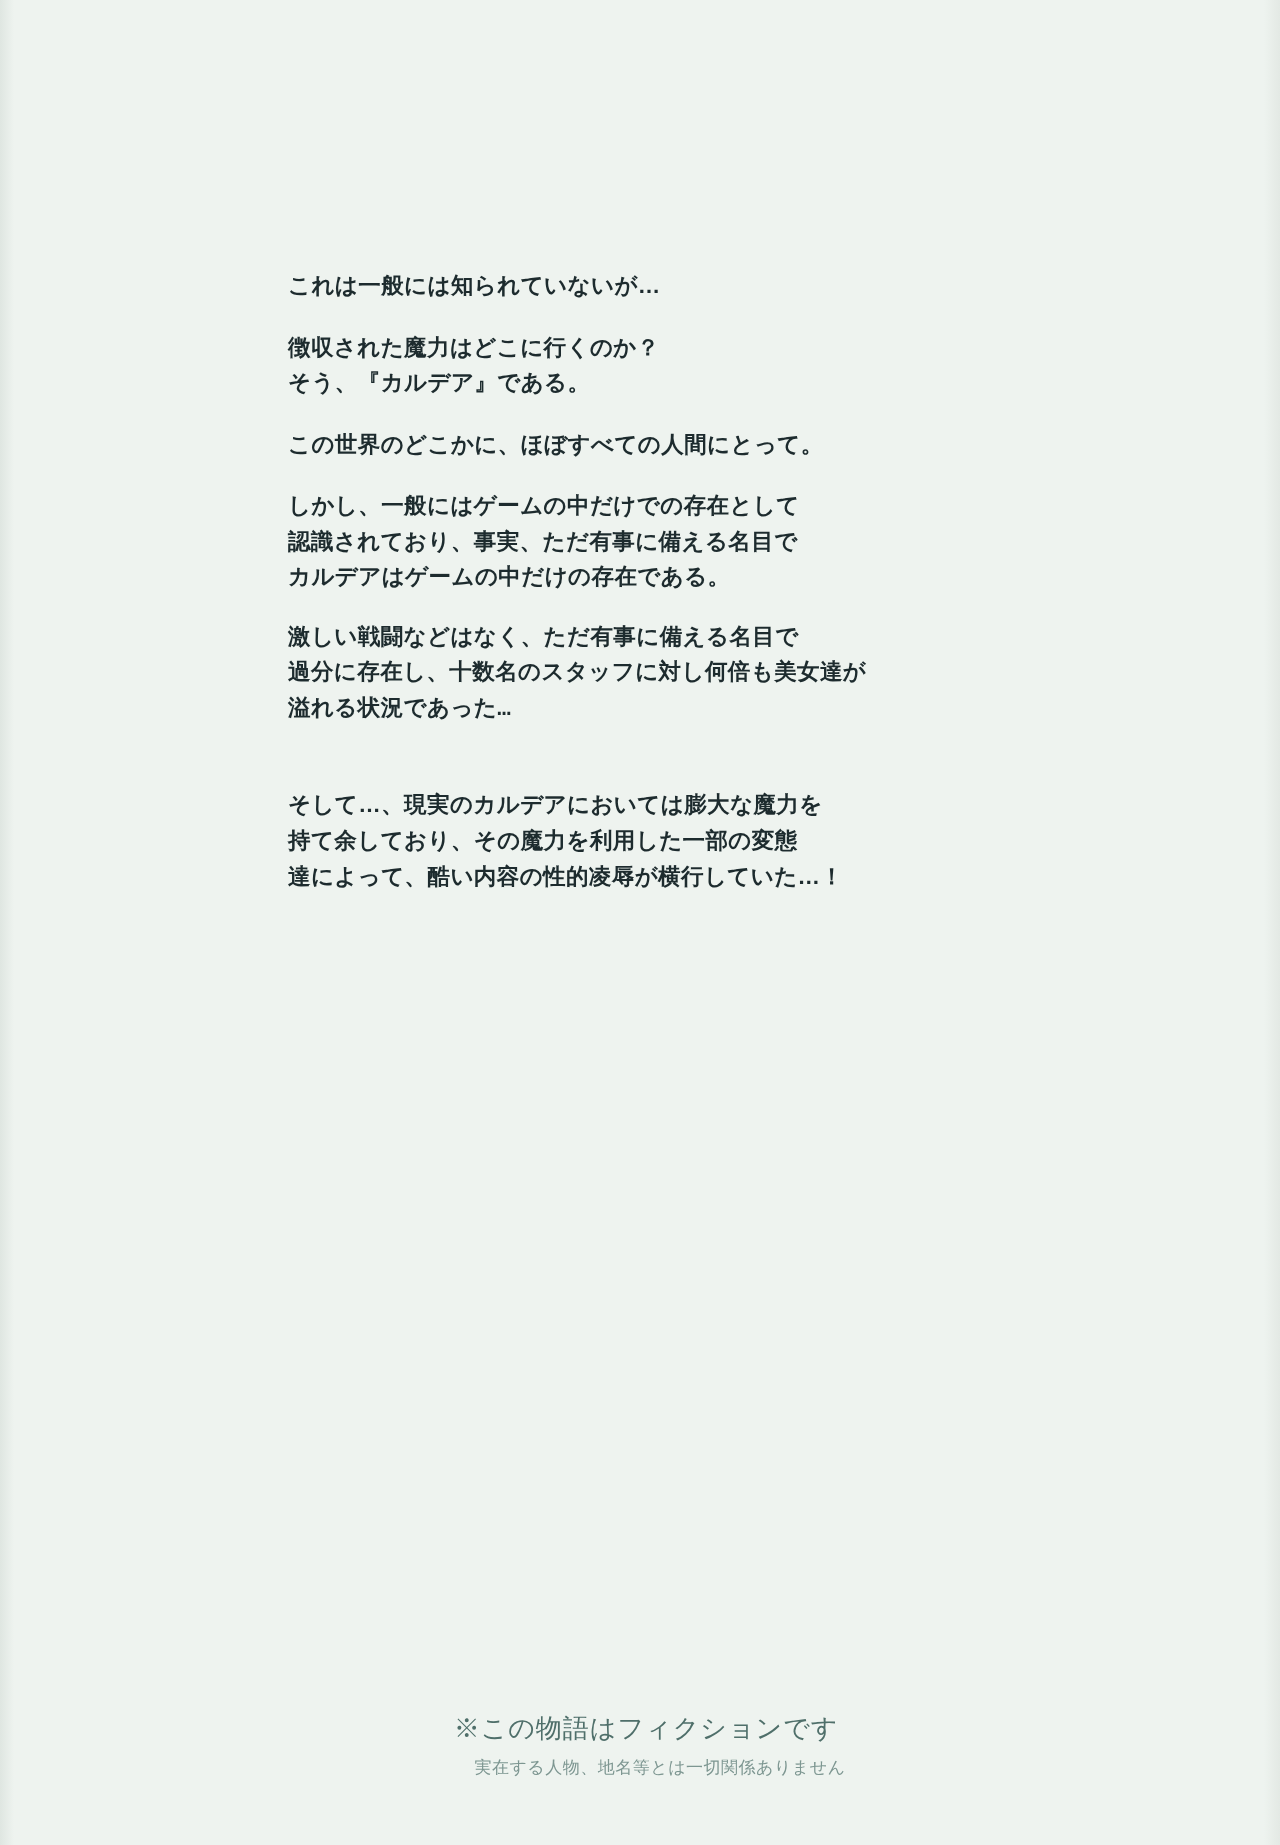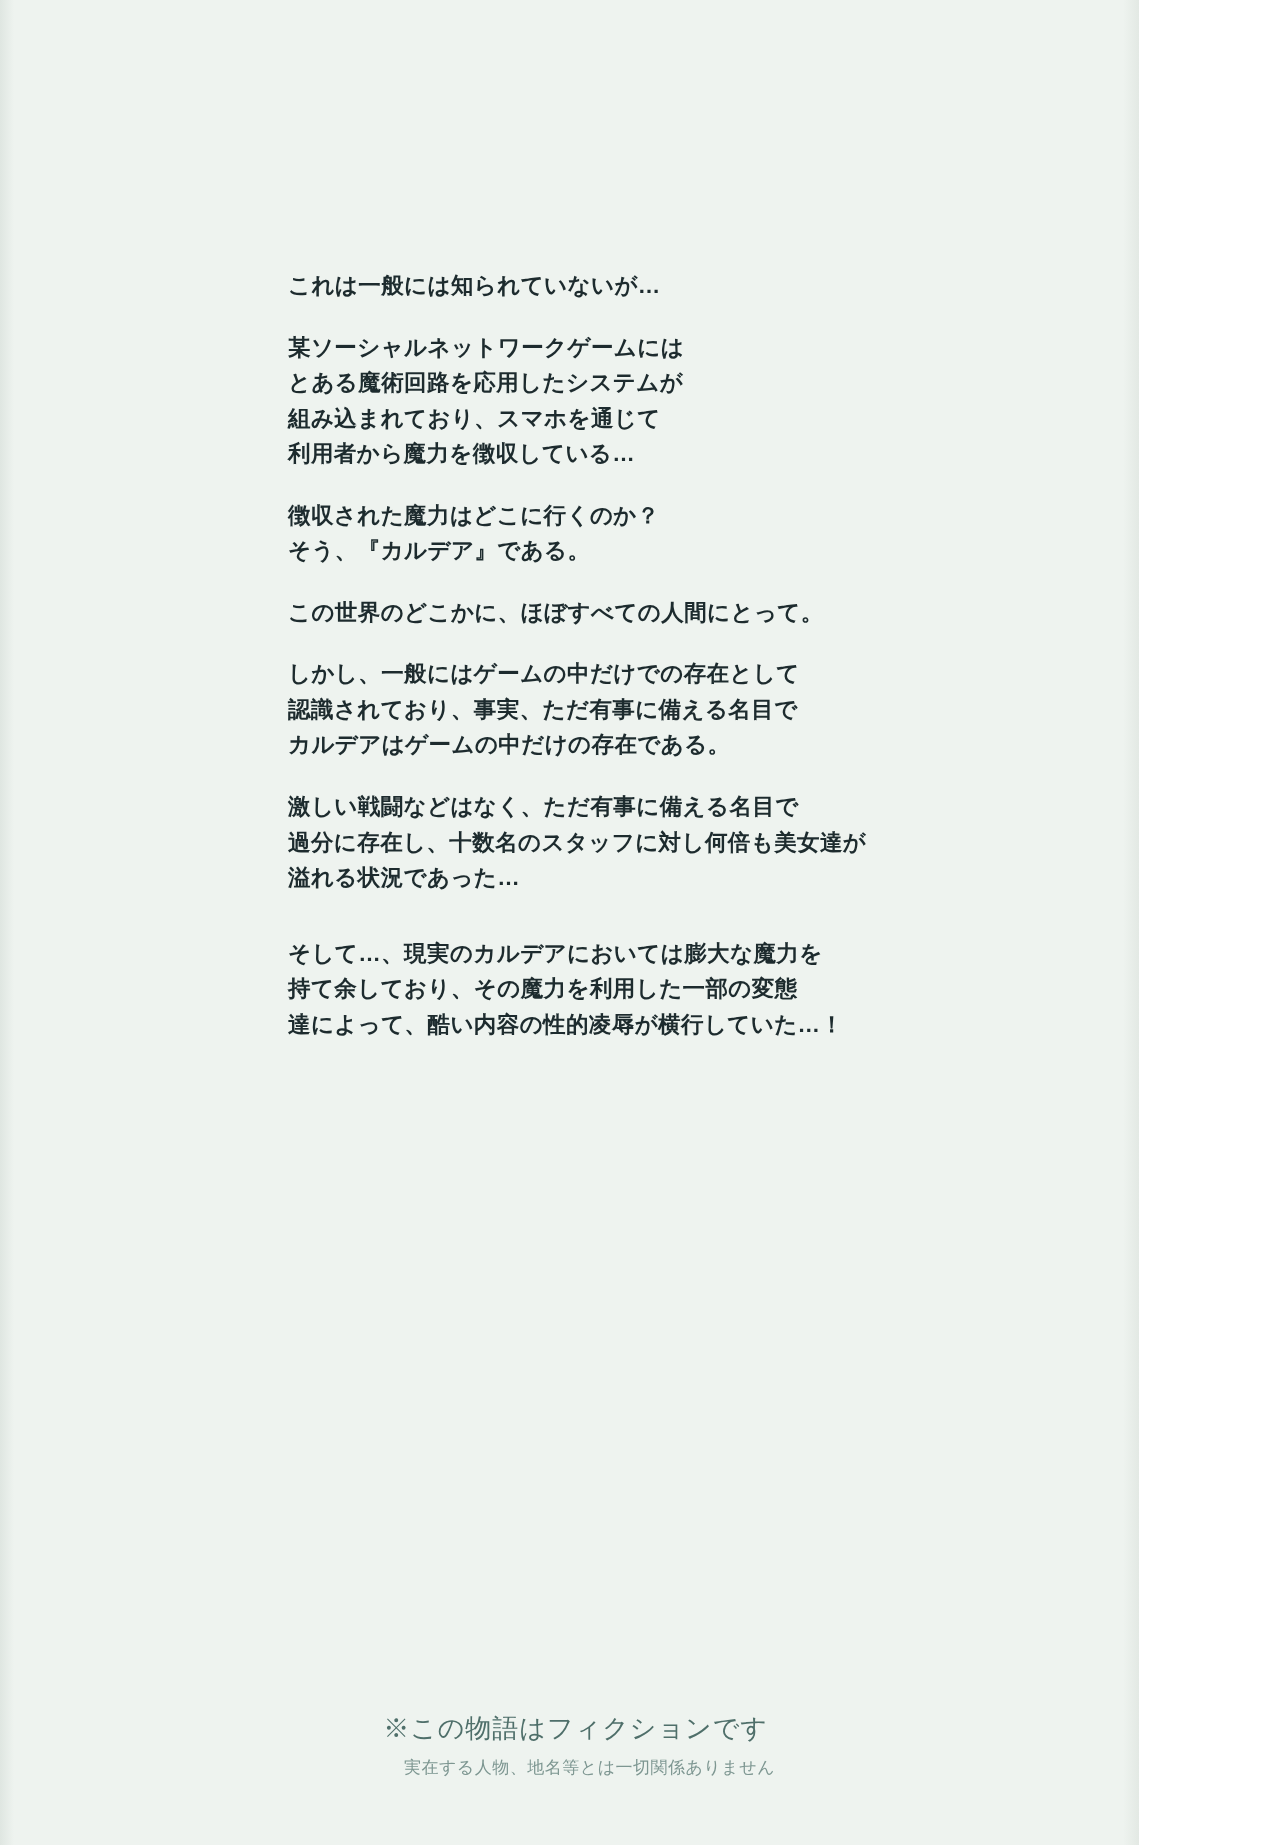--- a/index.html
+++ b/index.html
@@ -2,21 +2,21 @@
 <html><head>
 <meta charset="utf-8">
 <style>
   html, body {
     margin: 0;
     padding: 0;
     background: #ffffff;
   }
   .page {
     position: relative;
-    width: 1139px;
+    width: 1280px;
     height: 1845px;
     background: #eef3ef;
     overflow: hidden;
     font-family: "Liberation Sans", sans-serif;
   }
   
   .page::before {
     content: "";
     position: absolute;
     left: 0; top: 0;
@@ -41,21 +41,22 @@
     font-size: 22.5px;
     line-height: 1.58;
     letter-spacing: 0.4px;
     font-weight: 600;
   }
   .para {
     margin: 0 0 26px 0;
     white-space: pre-line;
   }
   .para.gap-big {
-    margin-bottom: 40px;
+    margin-bottom: 60px;
+    font-family: Liberation Mono, monospace;
   }
   .footer {
     position: absolute;
     left: 0;
     right: 0;
     bottom: 66px;
     text-align: center;
     color: #5e7a76;
     padding-left: 12px;
   }
@@ -74,24 +75,20 @@
     margin-left: 28px;
   }
 </style>
 </head>
 <body>
 
 <div class="page">
 
   <div class="body-text">
     <p class="para">これは一般には知られていないが…</p>
-    <p class="para">某ソーシャルネットワークゲームには
-とある魔術回路を応用したシステムが
-組み込まれており、スマホを通じて
-利用者から魔力を徴収している…</p>
     <p class="para">徴収された魔力はどこに行くのか？
 そう、『カルデア』である。</p>
     <p class="para">この世界のどこかに、ほぼすべての人間にとって。</p>
     <p class="para">しかし、一般にはゲームの中だけでの存在として
 認識されており、事実、ただ有事に備える名目で
 カルデアはゲームの中だけの存在である。</p>
     <p class="para gap-big">激しい戦闘などはなく、ただ有事に備える名目で
 過分に存在し、十数名のスタッフに対し何倍も美女達が
 溢れる状況であった…</p>
     <p class="para">そして…、現実のカルデアにおいては膨大な魔力を

